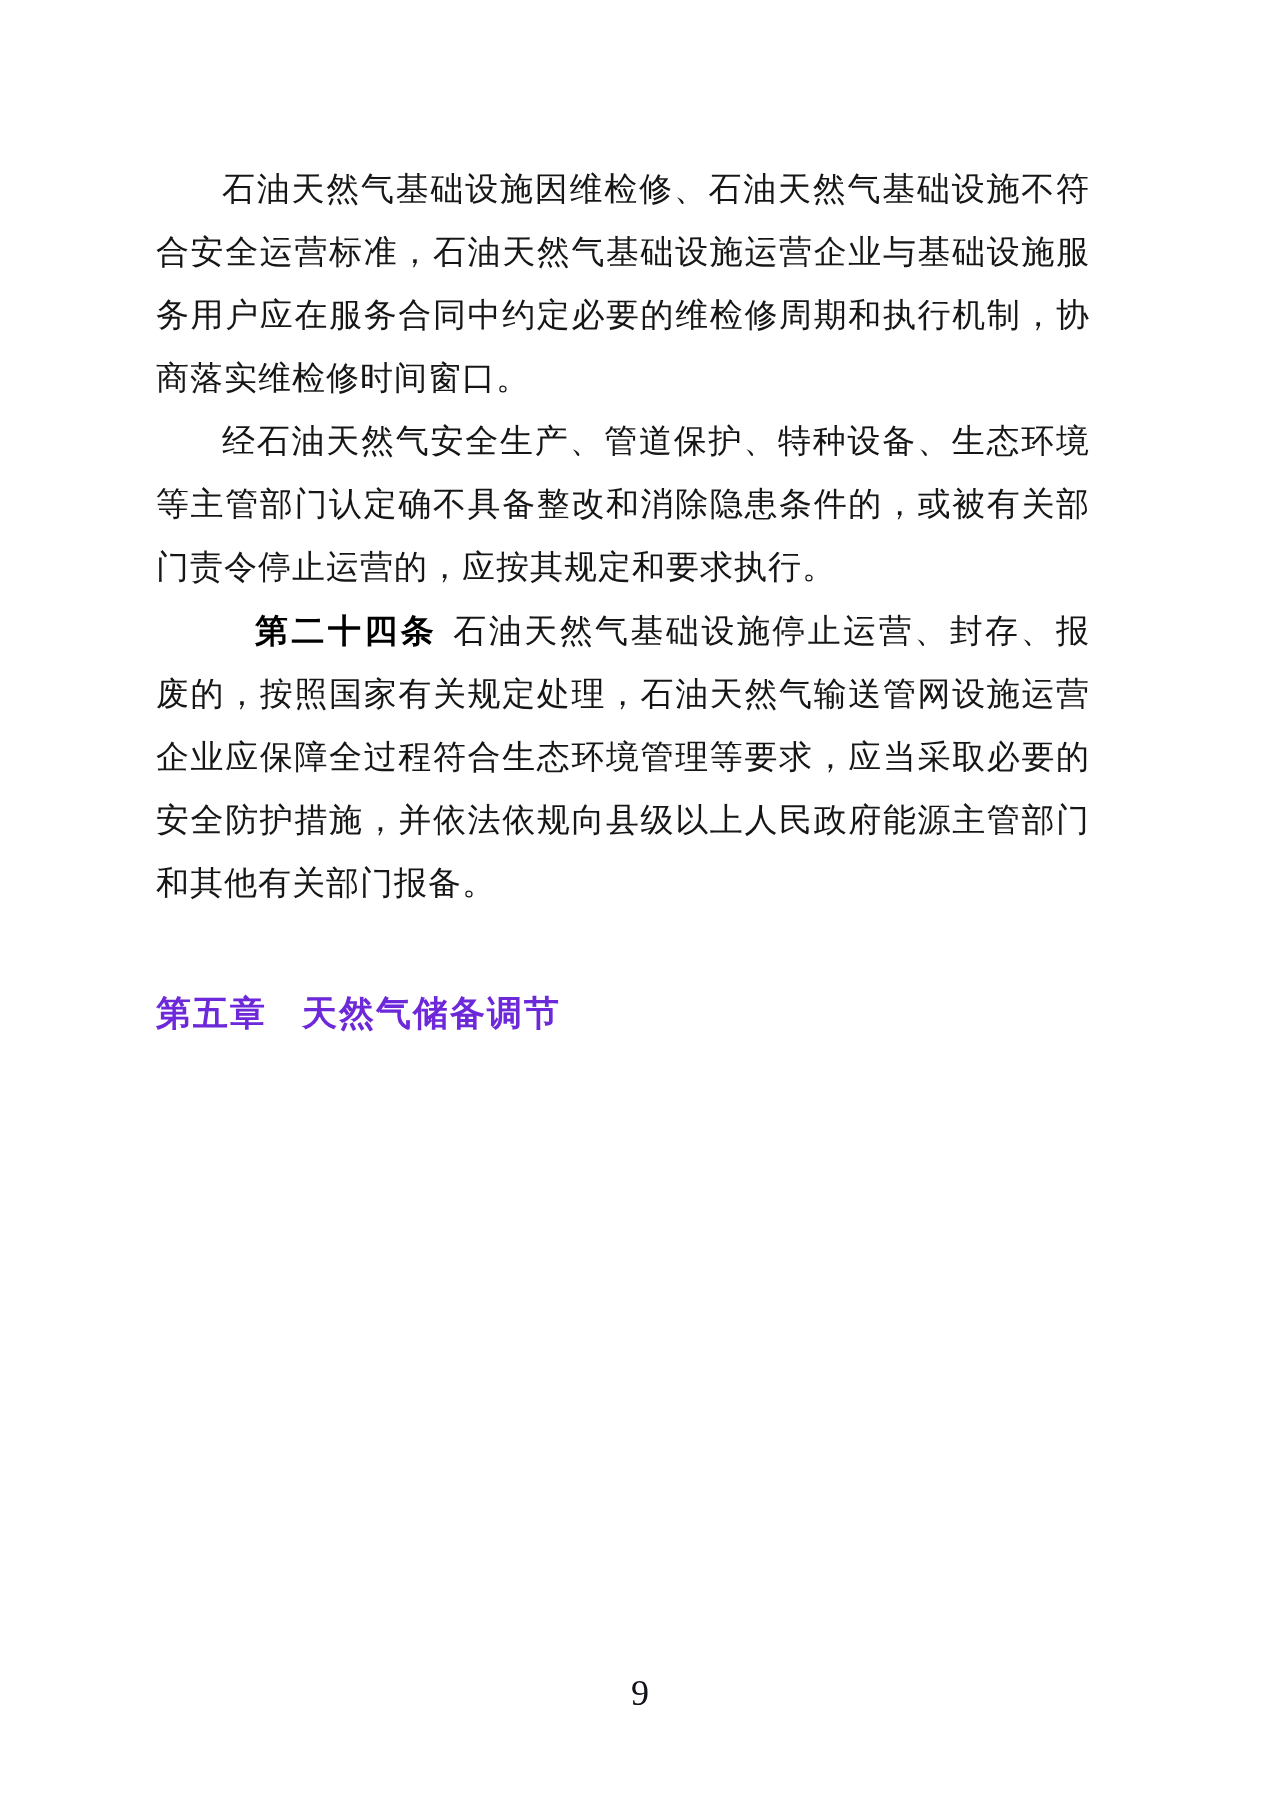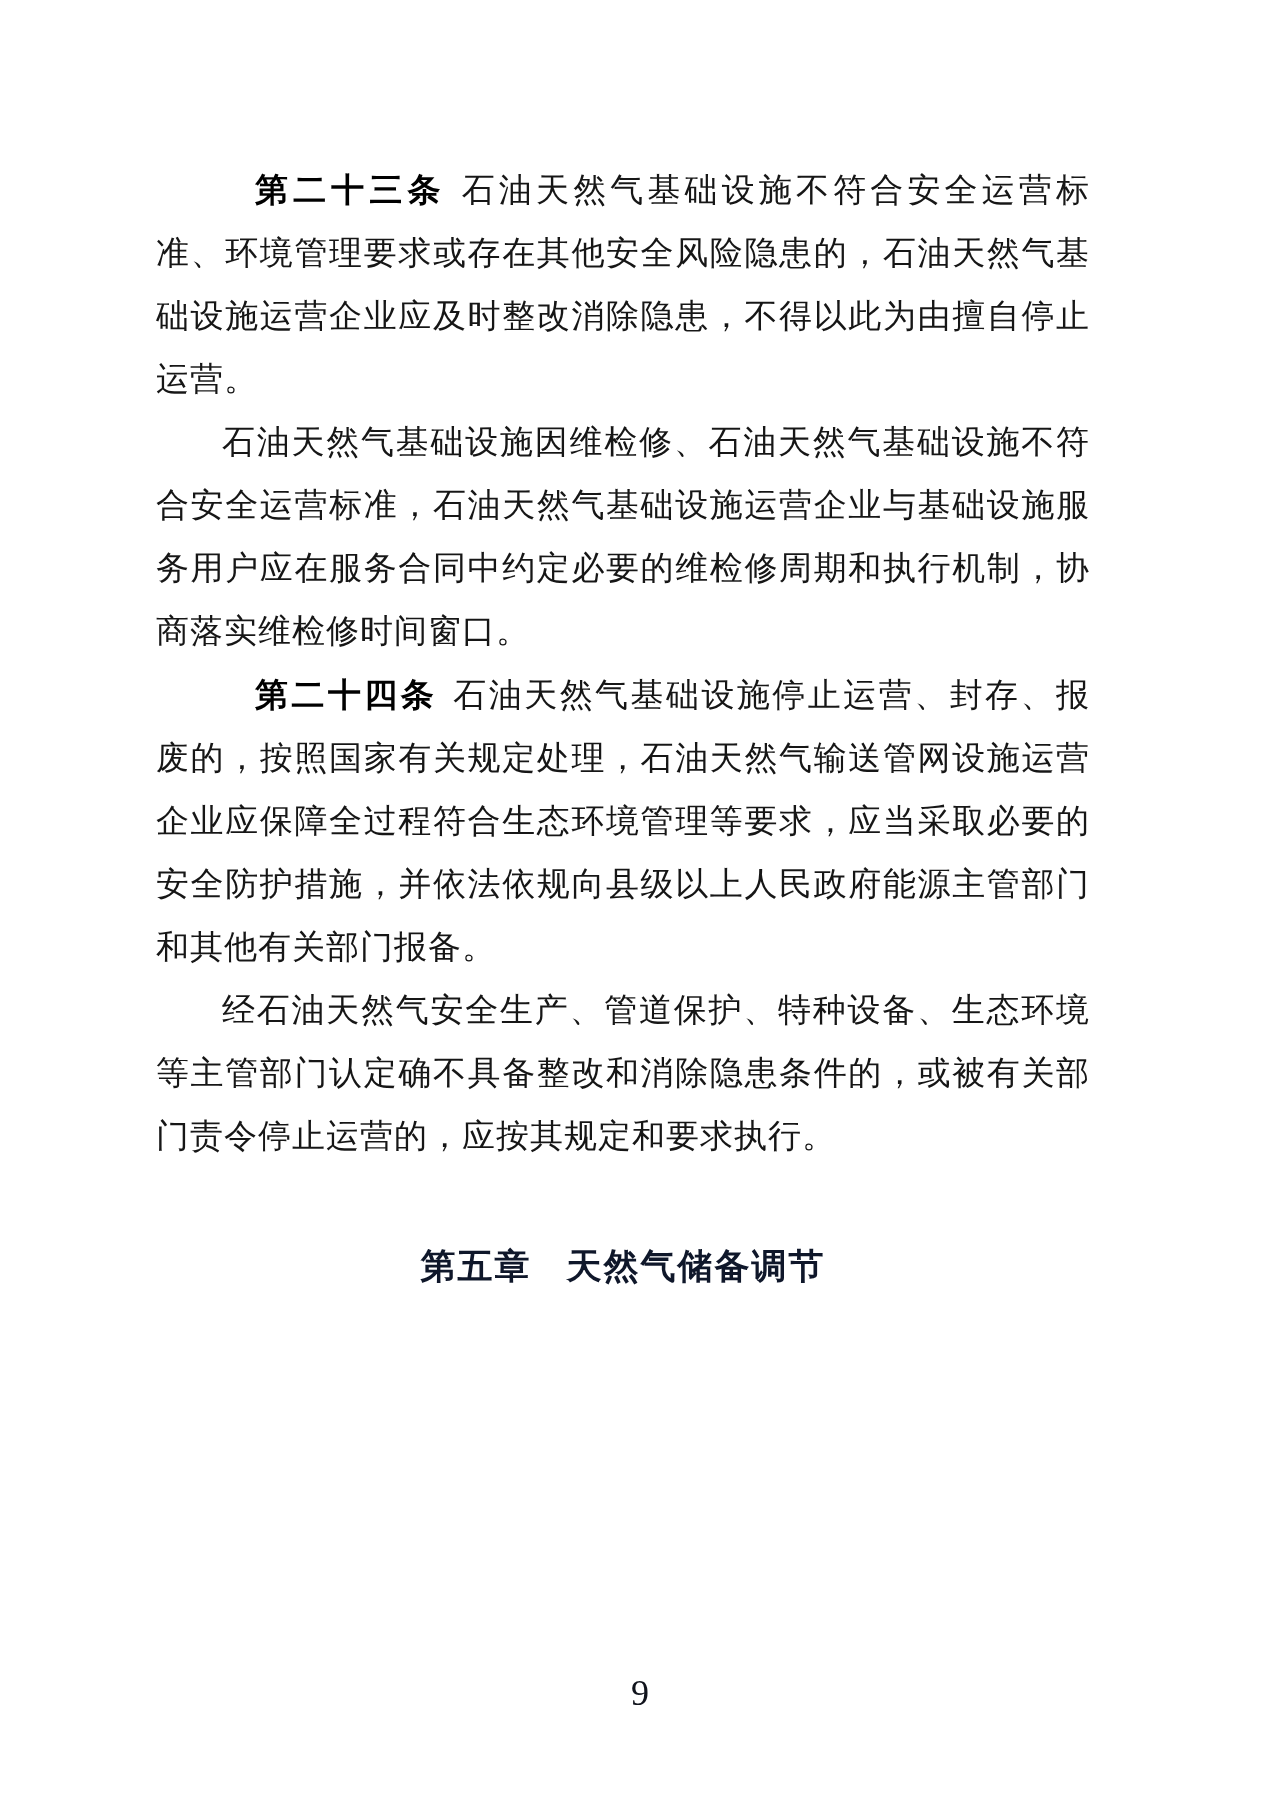--- a/index.html
+++ b/index.html
@@ -42,26 +42,26 @@
   .art-no {
     font-family: "Liberation Sans", "DejaVu Sans", sans-serif;
     font-weight: bold;
     color: #000000;
     margin-right: 16px;
     letter-spacing: 2px;
   }
   .chapter {
     margin: 66px 0 0 0;
     padding: 0;
-    text-align: center;
+    text-align: left;
     font-family: "Liberation Sans", "DejaVu Sans", sans-serif;
     font-weight: bold;
     font-size: 35px;
     line-height: 63px;
-    color: #0f172a;
+    color: #6d28d9;
     letter-spacing: 2px;
   }
   .chapter .chapter-title {
     margin-left: 1em;
   }
   .page-number {
     position: absolute;
     left: 0;
     top: 1672px;
     width: 1280px;
@@ -71,34 +71,31 @@
     color: #10131c;
   }
 </style>
 </head>
 <body>
 
 <div class="page">
 
   <div class="content">
 
-    <p class="para article">
-      <span class="art-no">第二十三条</span><span>石油天然气基础设施不符合安全运营标准、环境管理要求或存在其他安全风险隐患的，石油天然气基础设施运营企业应及时整改消除隐患，不得以此为由擅自停止运营。</span>
-    </p>
 
     <p class="para">
       <span>石油天然气基础设施因维检修、石油天然气基础设施不符合安全运营标准，石油天然气基础设施运营企业与基础设施服务用户应在服务合同中约定必要的维检修周期和执行机制，协商落实维检修时间窗口。</span>
     </p>
 
+    <p class="para">
+      <span>经石油天然气安全生产、管道保护、特种设备、生态环境等主管部门认定确不具备整改和消除隐患条件的，或被有关部门责令停止运营的，应按其规定和要求执行。</span>
+    </p>
+
     <p class="para article">
       <span class="art-no">第二十四条</span><span>石油天然气基础设施停止运营、封存、报废的，按照国家有关规定处理，石油天然气输送管网设施运营企业应保障全过程符合生态环境管理等要求，应当采取必要的安全防护措施，并依法依规向县级以上人民政府能源主管部门和其他有关部门报备。</span>
-    </p>
-
-    <p class="para">
-      <span>经石油天然气安全生产、管道保护、特种设备、生态环境等主管部门认定确不具备整改和消除隐患条件的，或被有关部门责令停止运营的，应按其规定和要求执行。</span>
     </p>
 
 
     <h2 class="chapter">
       <span>第五章</span><span class="chapter-title">天然气储备调节</span>
     </h2>
 
 
   </div>
 

